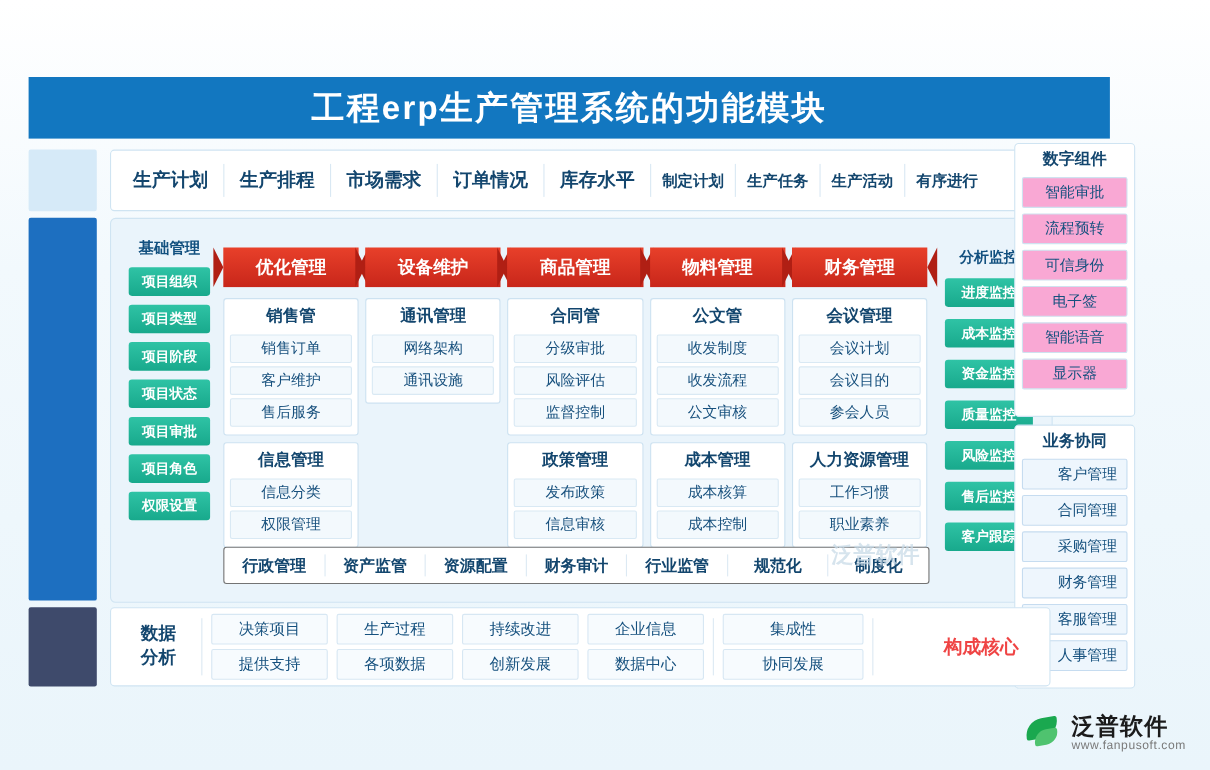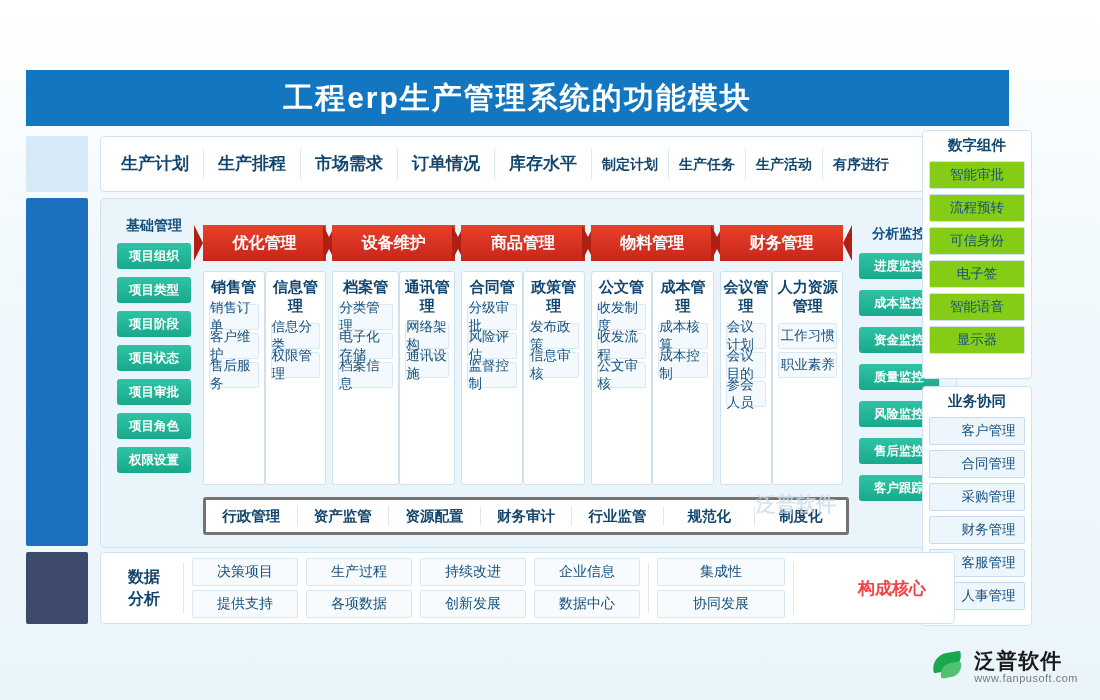--- a/index.html
+++ b/index.html
@@ -72,36 +72,36 @@
     color:#ffffff;font-size:16px;font-weight:bold;
     background:linear-gradient(180deg,#e8402a,#c8261a);
   }
   .ribbon:before,.ribbon:after{
     content:"";position:absolute;top:0;width:0;height:0;border-style:solid;
   }
   .ribbon:before{left:-9px;border-width:18px 0 18px 9px;border-color:transparent transparent transparent #b01f14;}
   .ribbon:after{right:-9px;border-width:18px 9px 18px 0;border-color:transparent #b01f14 transparent transparent;}
 
   .cols{position:absolute;left:0;top:62px;width:640px;height:220px;display:flex;gap:6px;}
-  .col{flex:1;display:flex;flex-direction:row;}
+  .col{flex:1;display:flex;flex-direction:column;}
   .group{
     background:#ffffff;border:1px solid #cde2f1;border-radius:3px;margin-bottom:6px;
     padding:3px 0 4px;
   }
   .g-head{
     text-align:center;color:#13466e;font-size:15px;font-weight:bold;padding:3px 0 4px;
   }
   .g-item{
     height:24px;margin:3px 5px;background:#f3f9fd;border:1px solid #d9e9f4;border-radius:2px;
     display:flex;align-items:center;justify-content:center;
     color:#17507d;font-size:13.5px;
   }
   .bottom-row{
     position:absolute;left:0;top:288px;width:640px;height:32px;
-    background:#ffffff;border:3px solid #737373;border-radius:3px;
+    background:#ffffff;border:1px solid #737373;border-radius:3px;
     display:flex;align-items:center;
   }
   .bottom-row .bi{
     flex:1;text-align:center;color:#13466e;font-size:14.5px;font-weight:bold;
   }
   .bottom-row .bsep{width:1px;height:20px;background:#dce9f3;}
 
   
   .mon-col{
     position:absolute;left:742px;top:0;width:92px;height:328px;
@@ -119,21 +119,21 @@
   .right-panel{
     position:absolute;left:922px;background:#ffffff;border:1px solid #cfe4f2;border-radius:4px;
   }
   .rp1{top:130px;width:108px;height:247px;}
   .rp2{top:386px;width:108px;height:238px;}
   .rp-title{
     text-align:center;color:#13466e;font-size:14.5px;font-weight:bold;padding:6px 2px 2px;line-height:17px;
   }
   .rp-item{
     height:26px;margin:5px 6px;border:1px solid #cfe2f0;border-radius:2px;
-    background:#84cc16;color:#15507e;font-size:13.5px;
+    background:#f9a8d4;color:#15507e;font-size:13.5px;
     display:flex;align-items:center;justify-content:center;
   }
   .rp2 .rp-item{background:#eef6fd;border-color:#c6dcf0;padding-left:23px;}
 
   
   .arrow{
     position:absolute;color:#2f7fc1;font-size:15px;line-height:1;
   }
 
   
@@ -244,26 +244,20 @@
             </div>
             <div class="group">
               <div class="g-head">信息管理</div>
               <div class="g-item">信息分类</div>
               <div class="g-item">权限管理</div>
             </div>
           </div>
 
           <div class="col">
             <div class="group">
-              <div class="g-head">档案管</div>
-              <div class="g-item">分类管理</div>
-              <div class="g-item">电子化存储</div>
-              <div class="g-item">档案信息</div>
-            </div>
-            <div class="group">
               <div class="g-head">通讯管理</div>
               <div class="g-item">网络架构</div>
               <div class="g-item">通讯设施</div>
             </div>
           </div>
 
           <div class="col">
             <div class="group">
               <div class="g-head">合同管</div>
               <div class="g-item">分级审批</div>

